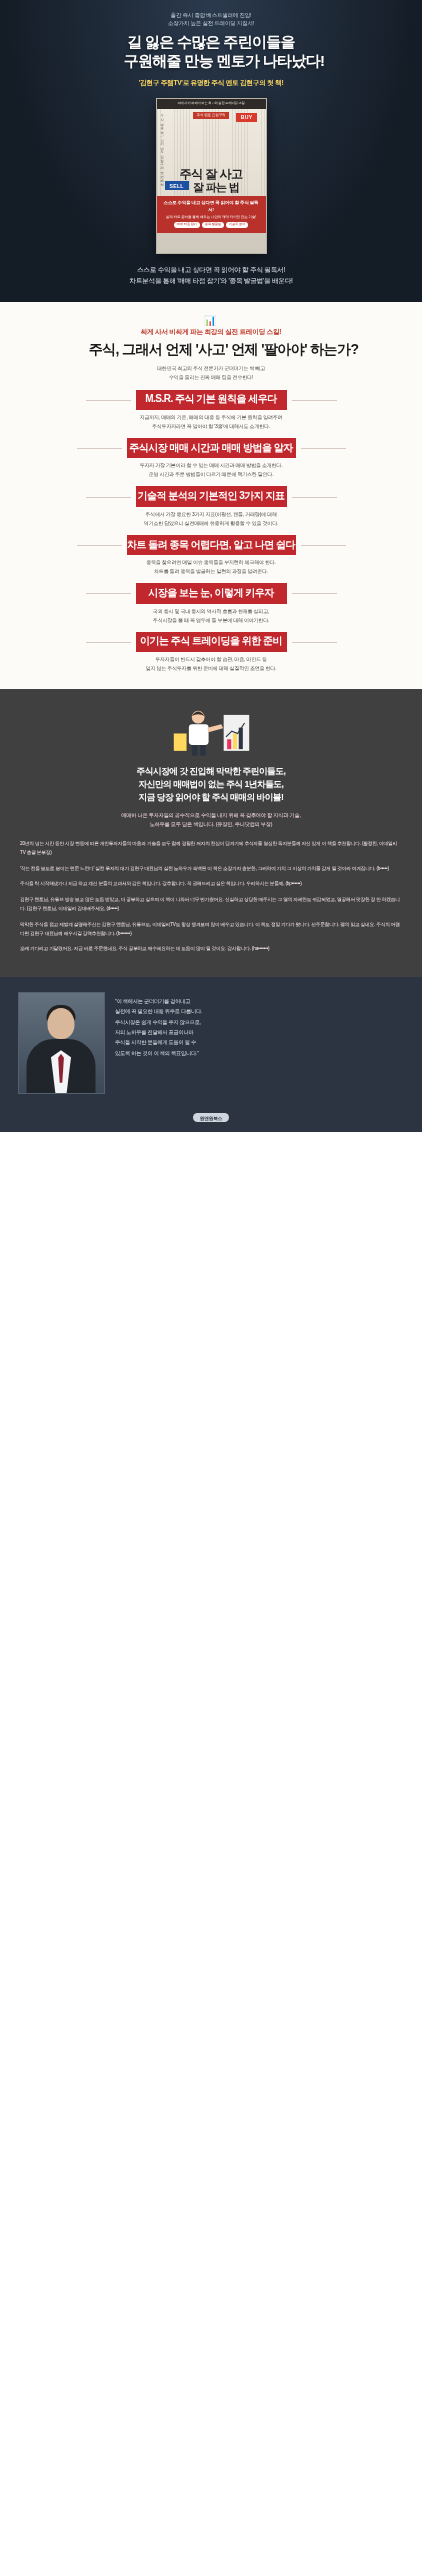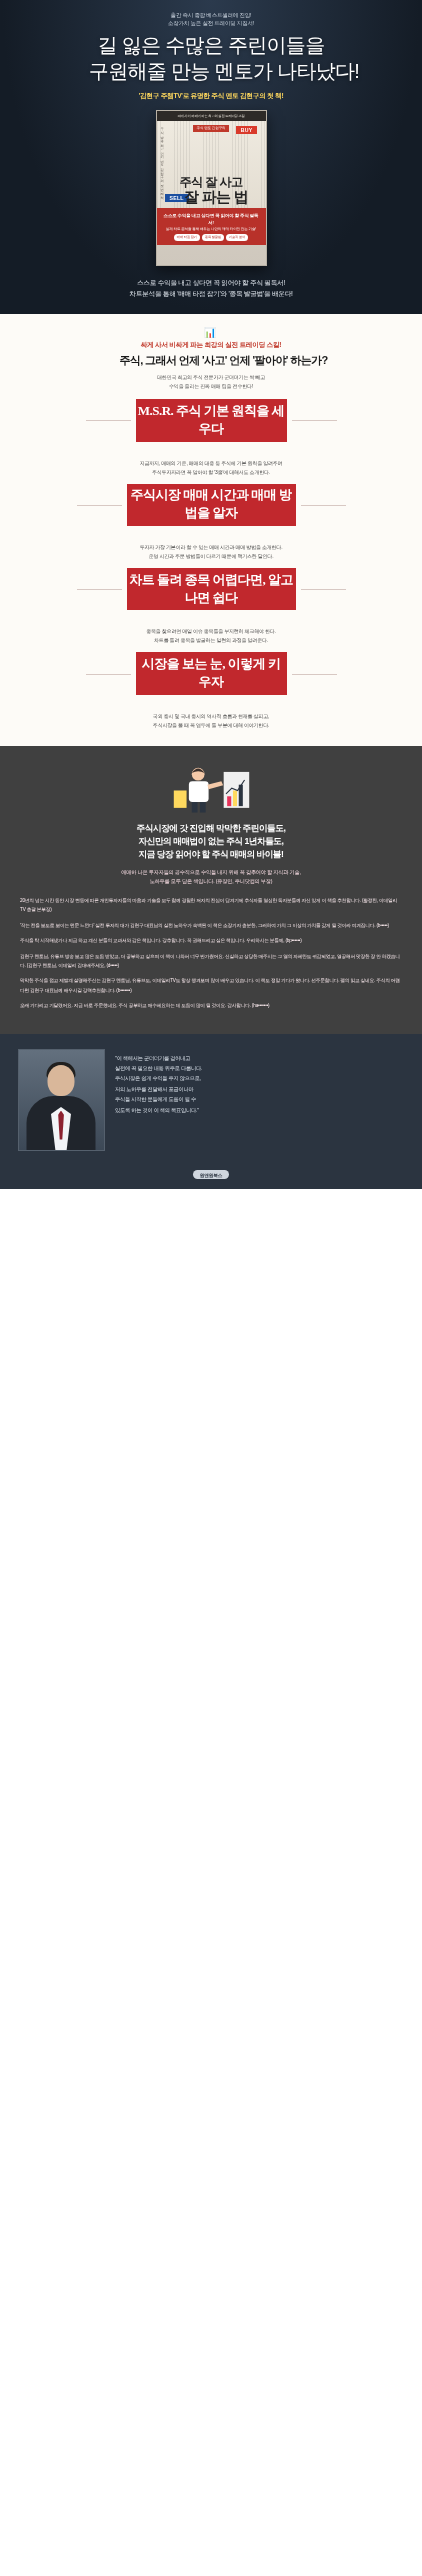--- a/index.html
+++ b/index.html
@@ -25,23 +25,23 @@
   }
   .hero .kicker {
     font-size:5.5px;
     line-height:1.55;
     color:#c9d3de;
     letter-spacing:-0.2px;
     margin-bottom:5.8px;
   }
   .hero h1 {
     margin:0 0 8.2px 0;
-    font-size:20px;
+    font-size:15px;
     line-height:1.26;
-    font-weight:normal;
+    font-weight:bold;
     letter-spacing:-0.7px;
     color:#ffffff;
     text-shadow:0 1.2px 3.5px rgba(0,0,0,.5);
   }
   .hero h1 .ln2 { display:block;padding-left:26px; }
   .hero .subline {
     font-size:6.7px;
     color:#ffd95e;
     letter-spacing:-0.3px;
     margin-bottom:9.3px;
@@ -103,21 +103,21 @@
     background:#c0392b; color:#fff; font-size:3.5px;
     padding:1.2px 3.5px 1.7px 3.5px; line-height:1.25; text-align:center;
     letter-spacing:-0.1px;
   }
   .cover .c-title {
     position:absolute; left:0; right:0; bottom:2.3px;
     text-align:center;
     font-size:12.2px; font-weight:bold; color:#222;
     letter-spacing:-0.7px; line-height:1.1;
   }
-  .cover .c-title small { display:block; font-size:15px;margin-left:10px; }
+  .cover .c-title small { display:block; font-size:11px;margin-left:10px; }
   .cover .c-bottom {
     background:#b8312a;
     color:#fff;
     padding:3.5px 4.7px 4.7px 4.7px;
     font-size:3.5px;
     line-height:1.6;
     text-align:center;
     letter-spacing:-0.1px;
   }
   .cover .c-bottom .big {
@@ -129,32 +129,31 @@
   }
   .hero .bottomcopy {
     font-size:6.7px; line-height:1.7; color:#e7edf4; letter-spacing:-0.3px;
   }
 
   
   .contents { background:#fdfbf7; padding:13px 0 15px 0; text-align:center; }
   .ct-icon { font-size:10px; color:#c0392b; margin-bottom:2.3px; letter-spacing:1.2px;}
   .ct-lead { font-size:6.7px; color:#c0392b; font-weight:bold; letter-spacing:-0.3px; margin-bottom:3.5px;}
   .ct-q {
-    font-size:11px; font-weight:bold; color:#1a1a1a; letter-spacing:-0.6px;
+    font-size:14px; font-weight:bold; color:#1a1a1a; letter-spacing:-0.6px;
     margin-bottom:5.2px;
     padding-left:25px;
   }
   .ct-desc { font-size:5px; color:#444; line-height:1.75; letter-spacing:-0.2px; margin-bottom:8.2px;}
   .chapter { margin:0 auto 1.2px auto; width:250px; }
   .ch-bar {
-    background:#c1282d; color:#fff; font-size:13px; font-weight:bold;
-    letter-spacing:-0.5px; padding:2.9px 0 3.5px 0; margin:7px auto 17px auto;
+    background:#c1282d; color:#fff; font-size:10px; font-weight:bold;
+    letter-spacing:-0.5px; padding:2.9px 0 3.5px 0; margin:7px auto 3px auto;
     width:151px;
     position:relative;
-    font-family:Liberation Serif, serif;
   }
   .ch-bar.wide { width:169px; }
   .ch-bar::before, .ch-bar::after{
     content:""; position:absolute; top:50%; width:45px; height:0.6px; background:#d8c8c3;
   }
   .ch-bar::before{ left:-50px; }
   .ch-bar::after{ right:-50px; }
   .ch-text { font-size:5px; color:#3c3c3c; line-height:1.8; letter-spacing:-0.2px; }
 
   
@@ -295,28 +294,38 @@
       <div class="ch-bar">M.S.R. 주식 기본 원칙을 세우다</div>
       <div class="ch-text" style="white-space:pre-line">지금까지, 매매의 기준, 매매의 대응 등 주식에 기본 원칙을 알려주며
 주식투자자라면 꼭 알아야 할 '3줄'에 대해서도 소개한다.</div>
     </div>
     <div class="chapter">
       <div class="ch-bar wide">주식시장 매매 시간과 매매 방법을 알자</div>
       <div class="ch-text" style="white-space:pre-line">투자자 가장 기본이라 할 수 있는 매매 시간과 매매 방법을 소개한다.
 운영 시간과 주문 방법들이 다르기 때문에 맥기스란 달인다.</div>
     </div>
     <div class="chapter">
+      <div class="ch-bar">기술적 분석의 기본적인 3가지 지표</div>
+      <div class="ch-text" style="white-space:pre-line">주식에서 가장 중요한 3가지 지표(이평선, 캔들, 거래량)에 대해
+역기소한 담았으니 실전매매에 유용하게 활용할 수 있을 것이다.</div>
+    </div>
+    <div class="chapter">
       <div class="ch-bar wide">차트 돌려 종목 어렵다면, 알고 나면 쉽다</div>
       <div class="ch-text" style="white-space:pre-line">종목을 찾으려면 매일 이슈 종목들을 부지런히 체크해야 한다.
 차트를 돌려 종목을 발굴하는 일련의 과정을 알려준다.</div>
     </div>
     <div class="chapter">
       <div class="ch-bar">시장을 보는 눈, 이렇게 키우자</div>
       <div class="ch-text" style="white-space:pre-line">국외 증시 및 국내 증시의 역사적 흐름과 현재를 살피고,
 주식시장을 볼 때 꼭 염두에 둘 부분에 대해 이야기한다.</div>
+    </div>
+    <div class="chapter">
+      <div class="ch-bar">이기는 주식 트레이딩을 위한 준비</div>
+      <div class="ch-text" style="white-space:pre-line">투자자들이 반드시 갖추어야 할 습관, 마음, 마인드 등
+잊지 않는 주식투자를 위한 준비에 대해 실질적인 조언을 한다.</div>
     </div>
   </section>
 
   <section class="review">
     <div class="illus">
       <svg width="87" height="54" viewBox="0 0 150 92" aria-hidden="true">
         <rect x="96" y="20" width="44" height="62" fill="#ffffff" opacity="0.92"></rect>
         <rect x="102" y="62" width="7" height="17" fill="#e8325a"></rect>
         <rect x="112" y="52" width="7" height="27" fill="#ffd95e"></rect>
         <rect x="122" y="42" width="7" height="37" fill="#2b3440"></rect>

